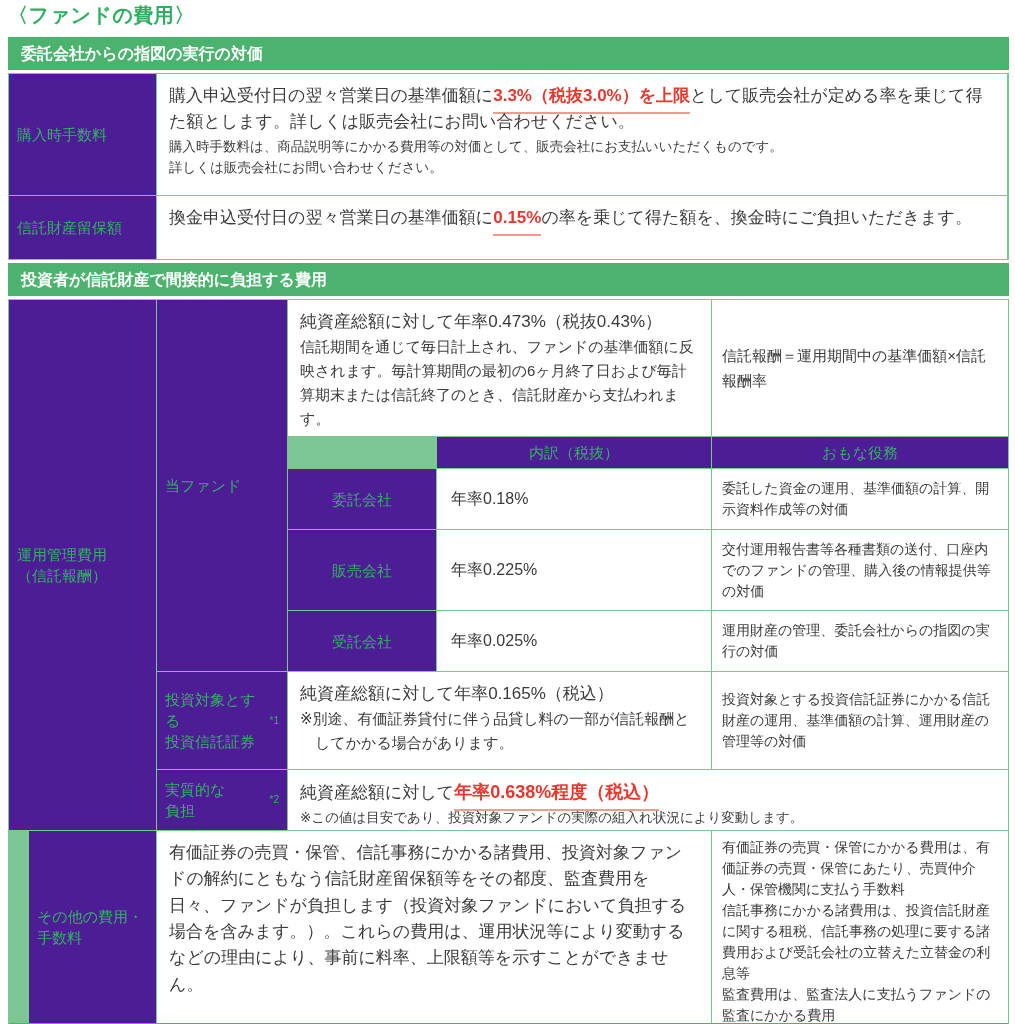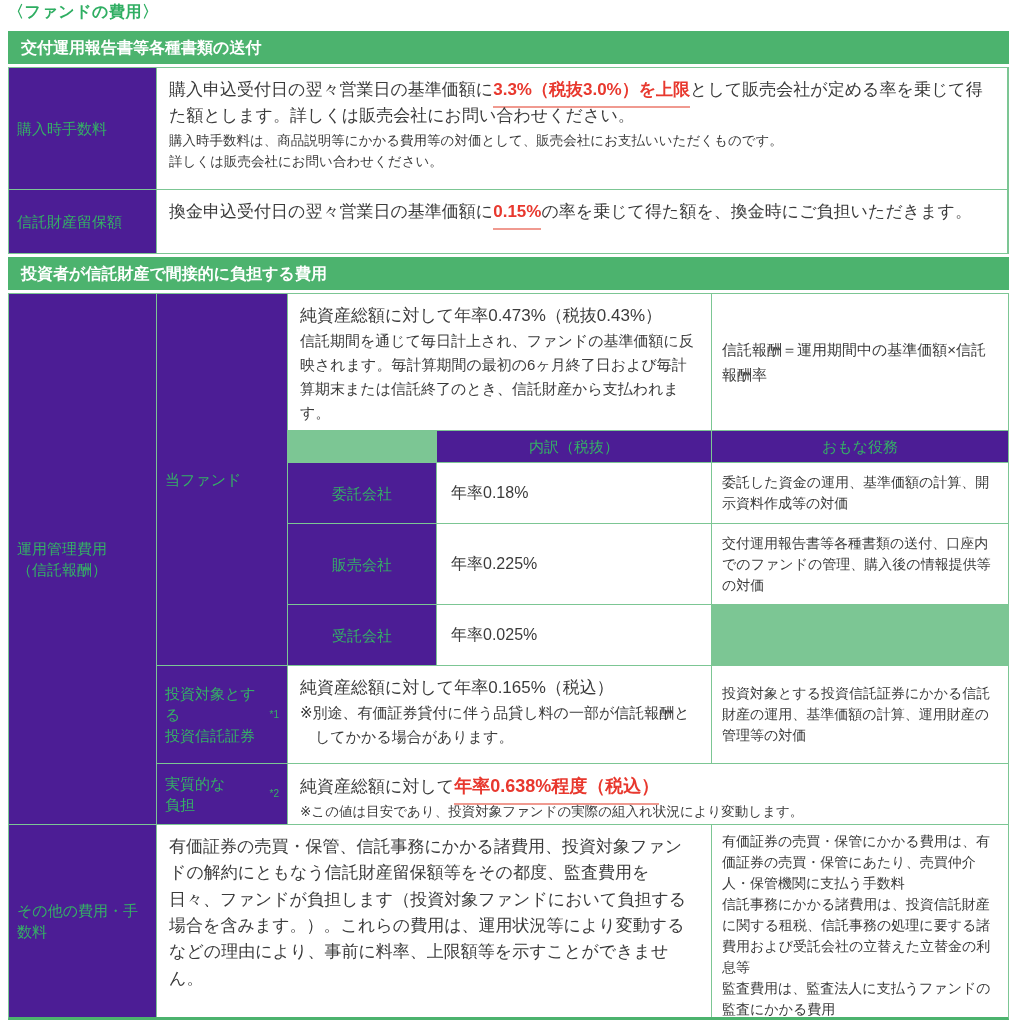--- a/index.html
+++ b/index.html
@@ -5,21 +5,21 @@
   html,body { margin:0; padding:0; background:#ffffff; }
   body {
     width:1015px; height:1024px;
     font-family:"Liberation Sans","DejaVu Sans",sans-serif;
     color:#3b3b3b;
     -webkit-font-smoothing:antialiased;
   }
   .wrap { margin:2px 0 0 8px; width:1001px; }
 
   .title {
-    color:#2fae62; font-size:16px; font-weight:bold;
+    color:#2fae62; font-size:20px; font-weight:bold;
     margin:2px 0 8px 0; letter-spacing:0.5px;
   }
 
   .bar {
     background:#4cb36e; color:#ffffff; font-weight:bold; font-size:16px;
     height:33px; line-height:33px; padding-left:13px; box-sizing:border-box;
   }
 
   .grid { display:grid; background:#7cc694; gap:1px; border:1px solid #7cc694; }
   .t1 { grid-template-columns:147px 850px; grid-template-rows:121px 63px; margin:3px 0; }
@@ -60,30 +60,30 @@
   .a-fund    { grid-area:1 / 2 / 6 / 3; }
   .a-rate    { grid-area:1 / 3 / 2 / 6; }
   .a-rate    { grid-area:1 / 3 / 2 / 5; }
   .a-formula { grid-area:1 / 5 / 2 / 6; }
   .a-bh1 { grid-area:2 / 3 / 3 / 4; } .a-bh2 { grid-area:2 / 4 / 3 / 5; } .a-bh3 { grid-area:2 / 5 / 3 / 6; }
   .a-p1 { grid-area:3 / 3 / 4 / 4; } .a-r1 { grid-area:3 / 4 / 4 / 5; } .a-s1 { grid-area:3 / 5 / 4 / 6; }
   .a-p2 { grid-area:4 / 3 / 5 / 4; } .a-r2 { grid-area:4 / 4 / 5 / 5; } .a-s2 { grid-area:4 / 5 / 5 / 6; }
   .a-p3 { grid-area:5 / 3 / 6 / 4; } .a-r3 { grid-area:5 / 4 / 6 / 5; } .a-s3 { grid-area:5 / 5 / 6 / 6; }
   .a-tl { grid-area:6 / 2 / 7 / 3; } .a-tc { grid-area:6 / 3 / 7 / 5; } .a-ts { grid-area:6 / 5 / 7 / 6; }
   .a-el { grid-area:7 / 2 / 8 / 3;gap:43px; } .a-ec { grid-area:7 / 3 / 8 / 6; }
-  .a-ol { grid-area:8 / 1 / 9 / 2; } .a-oc { grid-area:8 / 2 / 9 / 5; } .a-od { grid-area:8 / 5 / 9 / 6; }
+  .a-ol { grid-area:8 / 1 / 9 / 2;margin-left:20px; } .a-oc { grid-area:8 / 2 / 9 / 5; } .a-od { grid-area:8 / 5 / 9 / 6; }
 </style>
 </head>
 <body>
 
 <div class="wrap">
 
   <div class="title">〈ファンドの費用〉</div>
 
-  <div class="bar">交付運用報告書等各種書類の送付</div>
+  <div class="bar">委託会社からの指図の実行の対価</div>
 
   <div class="grid t1">
     <div class="lab">購入時手数料</div>
     <div class="cell content">
       <div class="big"><span>購入申込受付日の翌々営業日の基準価額に</span><span class="em-red">3.3%（税抜3.0%）を上限</span><span>として販売会社が定める率を乗じて得た額とします。詳しくは販売会社にお問い合わせください。</span></div>
       <div class="small">購入時手数料は、商品説明等にかかる費用等の対価として、販売会社にお支払いいただくものです。</div>
       <div class="small">詳しくは販売会社にお問い合わせください。</div>
     </div>
     <div class="lab">信託財産留保額</div>
     <div class="cell content">
@@ -125,20 +125,23 @@
         <div class="rate-val">年率0.225%</div>
       </div>
     <div class="cell vcenter a-s2">
         <div class="service">交付運用報告書等各種書類の送付、口座内でのファンドの管理、購入後の情報提供等の対価</div>
       </div>
 
     <div class="lab center a-p3">受託会社</div>
     <div class="cell vcenter a-r3">
         <div class="rate-val">年率0.025%</div>
       </div>
+    <div class="cell vcenter a-s3">
+        <div class="service">運用財産の管理、委託会社からの指図の実行の対価</div>
+      </div>
 
     <div class="lab a-tl">
         <span class="prewrap">投資対象とする
 投資信託証券</span>
         <sup>*1</sup>
       </div>
     <div class="cell content a-tc">
       <div class="big">純資産総額に対して年率0.165%（税込）</div>
       <div class="mid note-hang">※別途、有価証券貸付に伴う品貸し料の一部が信託報酬としてかかる場合があります。</div>
     </div>

